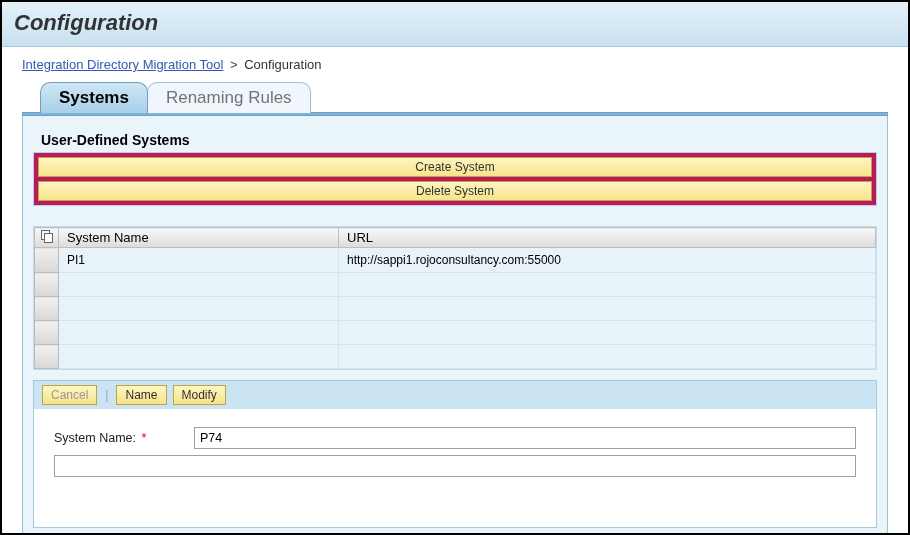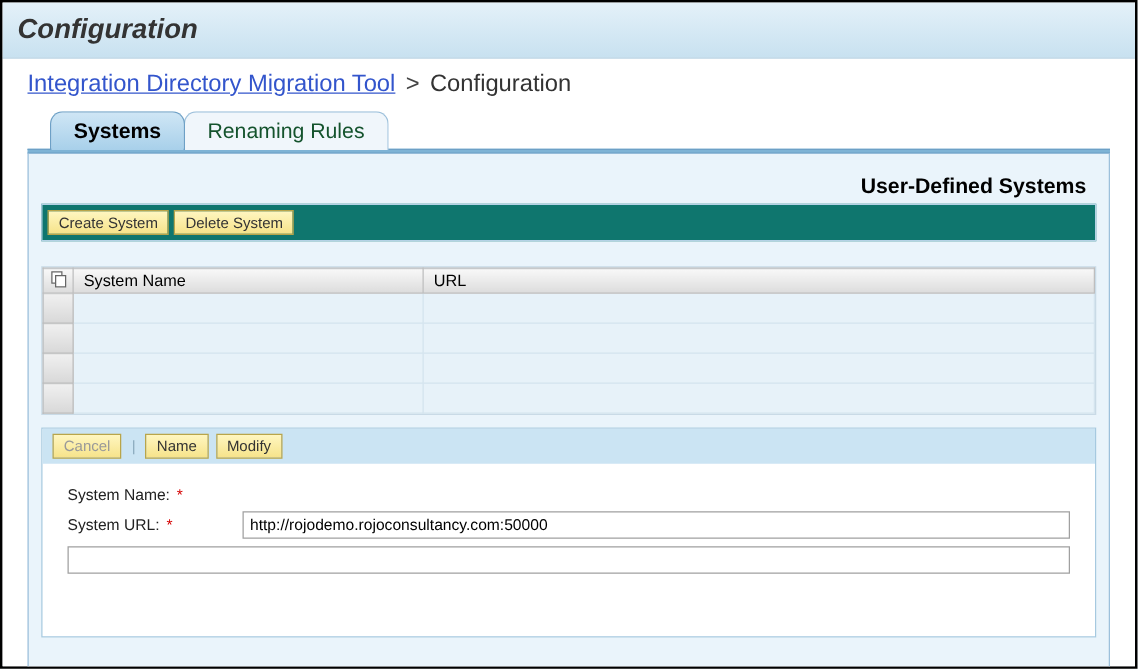--- a/index.html
+++ b/index.html
@@ -22,21 +22,21 @@
       font-style: italic;
       font-weight: bold;
       font-size: 22px;
       color: #333;
     }
     .content {
       padding: 10px 20px;
       background: #fff;
     }
     .breadcrumb {
-      font-size: 19px;
+      font-size: 13px;
       margin-bottom: 10px;
     }
     .breadcrumb a {
       color: #3355cc;
       text-decoration: underline;
       cursor: pointer;
     }
     .breadcrumb .sep {color: #444; margin: 0 3px;}
     .breadcrumb .current {color: #333;}
 
@@ -59,48 +59,48 @@
       margin-right: -1px;
     }
     .tab.active {
       background: linear-gradient(#cfe6f5, #a8d0ea);
       font-weight: bold;
       border-color: #6da0c6;
       z-index: 3;
     }
     .tab.inactive {
       background: #f0f6fb;
-      color: #14532d;
+      color: #737373;
     }
     .tab-rule {
       height: 4px;
       background: #7eb3d5;
       border-top: 1px solid #6da0c6;
       border-bottom: 1px solid #6da0c6;
       margin-top: -1px;
       z-index: 1;
     }
     .tab-panel {
       background: #eaf4fb;
       border: 1px solid #9dc0db;
       border-top: none;
       padding: 12px 10px 30px;
     }
     .section-title {
       font-weight: bold;
-      font-size: 17px;
+      font-size: 14px;
       padding: 4px 8px;
-      text-align: right;
     }
     .toolbar {
-      background: #0f766e;
+      background: #be185d;
       border: 1px solid #b4d2e5;
       padding: 4px;
       display: flex;
       gap: 4px;
+      flex-direction: column;
     }
     .sap-btn {
       background: linear-gradient(#fff6c0, #f6e38a);
       border: 1px solid #b9a54a;
       padding: 2px 8px;
       font-size: 12px;
       color: #555;
       cursor: pointer;
     }
     .sap-btn:not(.disabled) {color: #333;}
@@ -217,20 +217,25 @@
     <div class="table-wrap">
       <table class="syslist">
         <thead>
           <tr>
             <th class="iconcell"><span class="copy-icon"></span></th>
             <th style="width:280px">System Name</th>
             <th>URL</th>
           </tr>
         </thead>
         <tbody>
+          <tr>
+            <td class="rowhead"></td>
+            <td>PI1</td>
+            <td>http://sappi1.rojoconsultancy.com:55000</td>
+          </tr>
           <tr>
               <td class="rowhead"></td>
               <td></td>
               <td></td>
             </tr>
           <tr>
               <td class="rowhead"></td>
               <td></td>
               <td></td>
             </tr>
@@ -251,24 +256,21 @@
     <div class="edit-block">
       <div class="edit-toolbar">
         <button class="sap-btn disabled">Cancel</button>
         <span class="sep">|</span>
         <button class="sap-btn">Name</button>
         <button class="sap-btn">Modify</button>
       </div>
       <div class="edit-form">
         <div class="form-row">
           <label><span>System Name:</span> <span class="req">*</span></label>
-        </div>
-        <div class="form-row">
-          <label><span>System URL:</span> <span class="req">*</span></label>
-          <input type="text" value="http://rojodemo.rojoconsultancy.com:50000" style="">
+          <input type="text" value="P74" style="">
         </div>
         <div class="form-row">
           <input type="text" value="" style="">
         </div>
       </div>
     </div>
 
   </div>
 </div>
 

